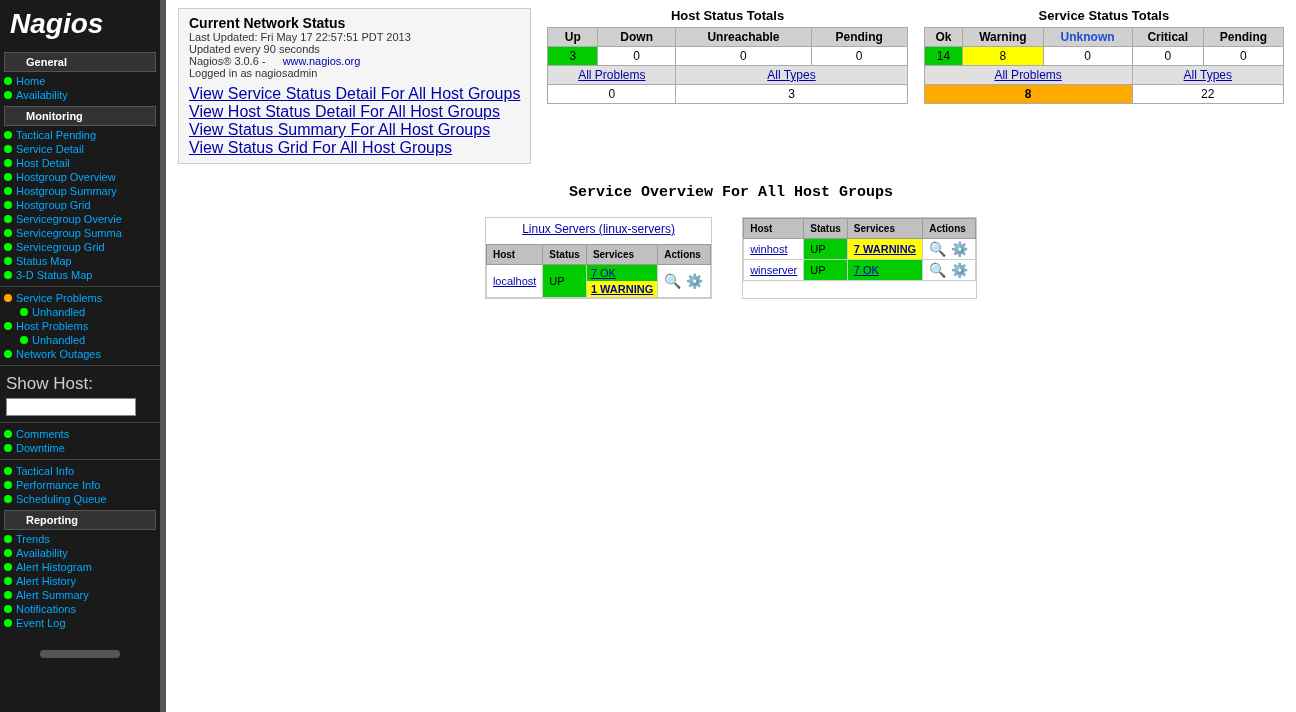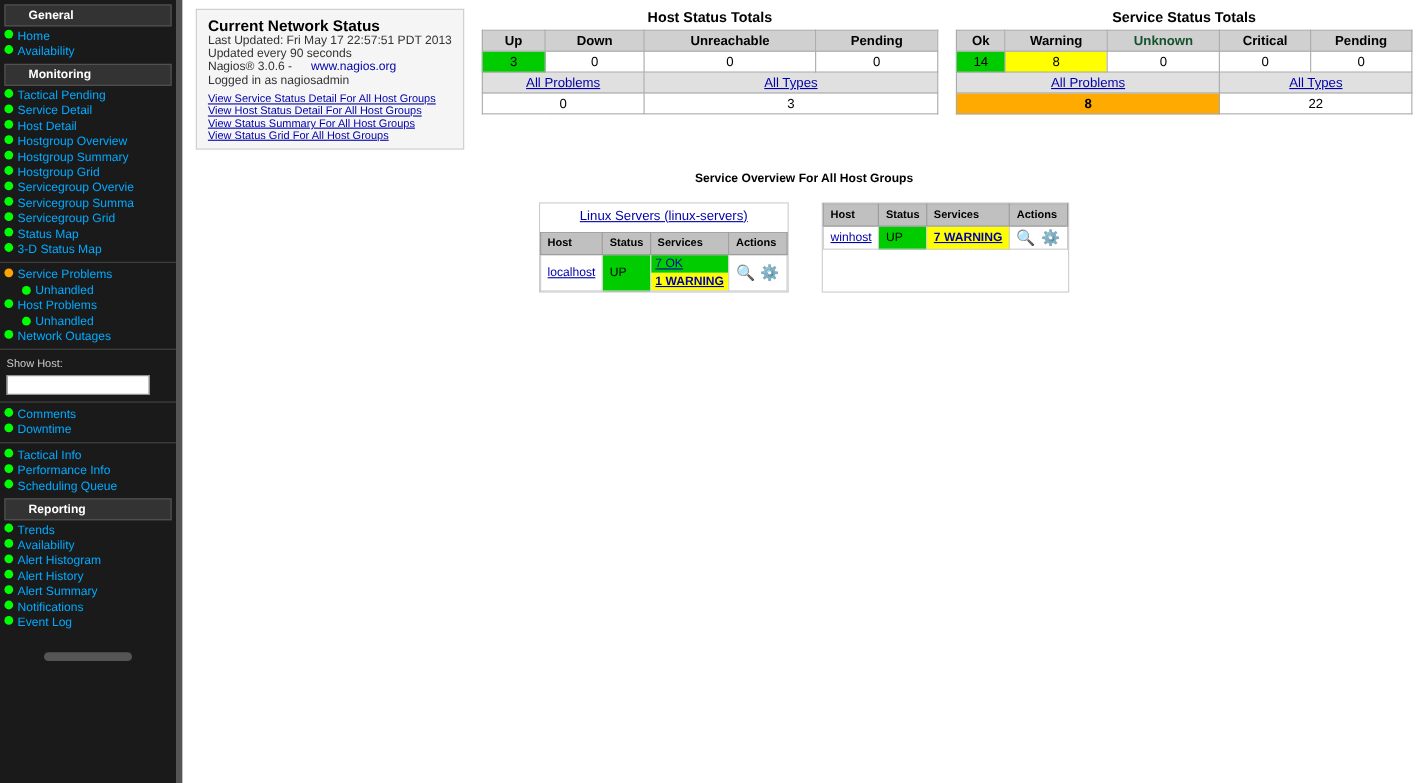--- a/index.html
+++ b/index.html
@@ -28,20 +28,21 @@
       background: #333;
       border: 1px solid #555;
       color: #fff;
       font-size: 11px;
       font-weight: bold;
       padding: 3px 21px;
       margin: 4px 4px 2px 4px;
     }
     .sidebar-item {
       display: flex;
+      align-items: center;
       padding: 1px 4px;
       color: #0af;
       cursor: pointer;
       font-size: 11px;
       text-decoration: none;
     }
     .sidebar-item .dot {
       width: 8px;
       height: 8px;
       border-radius: 50%;
@@ -62,21 +63,21 @@
     }
     .sidebar-sub-item .dot {
       width: 8px;
       height: 8px;
       border-radius: 50%;
       background: #0f0;
       margin-right: 4px;
       flex-shrink: 0;
     }
     .sidebar-divider { height: 1px; background: #444; margin: 4px 0; }
-    .show-host-label { color: #ccc; font-size: 10px; padding: 4px 6px 2px 6px; }
+    .show-host-label { color: #ccc; font-size: 17px; padding: 4px 6px 2px 6px; }
     .show-host-input { margin: 2px 6px; width: 130px; background: #fff; border: 1px solid #888; padding: 2px; font-size: 11px; }
 
     
     #main {
       flex: 1;
       background: #fff;
       overflow-y: auto;
       padding: 0;
     }
     #main-inner {
@@ -88,53 +89,54 @@
       border: 1px solid #ccc;
       background: #f5f5f5;
       padding: 6px 10px;
       display: inline-block;
       margin-bottom: 10px;
     }
     .network-status-box h2 { font-size: 14px; font-weight: bold; color: #000; }
     .network-status-box p { font-size: 11px; color: #333; }
     .network-status-box a { color: #00f; font-size: 11px; }
     .network-links { margin-top: 6px; }
-    .network-links a { display: block; color: #00a; font-size: 10px; text-decoration: underline; cursor: pointer; }
+    .network-links a { display: block; color: #00a; font-size: 16px; text-decoration: underline; cursor: pointer; }
     .status-totals-box {
       flex: 1;
     }
     .status-totals-box h3 { text-align: center; font-size: 13px; margin-bottom: 4px; }
     .status-table { border-collapse: collapse; width: 100%; }
     .status-table th, .status-table td {
       border: 1px solid #aaa;
       text-align: center;
       padding: 2px 6px;
       font-size: 12px;
     }
     .status-table th { background: #d0d0d0; font-weight: bold; }
     .th-up { background: #00cc00; color: #000; }
     .th-down { background: #ff0000; color: #000; }
     .th-unreachable { background: #ff6600; color: #000; }
     .th-pending { background: #aaaaaa; color: #000; }
     .th-ok { background: #00cc00; color: #000; }
     .th-warning { background: #ffff00; color: #000; }
-    .th-unknown { background: #ff9900; color: #14532d; }
+    .th-unknown { background: #ff9900; color: #1d4ed8; }
     .th-critical { background: #ff0000; color: #000; }
     .td-green { background: #00cc00; }
     .td-yellow { background: #ffff00; }
     .all-problems-row td { background: #e0e0e0; }
     .val-orange { background: #ffaa00; color: #000; font-weight: bold; }
     .all-problems-link { color: #00a; text-decoration: underline; cursor: pointer; }
 
     
     .service-overview-title {
       text-align: center;
-      font-size: 11px;
+      font-size: 15px;
       font-weight: bold;
       margin: 10px 0 16px 0;
+      font-family: Liberation Mono, monospace;
     }
     .host-groups-container {
       display: flex;
       gap: 30px;
       justify-content: center;
     }
     .host-group-box {
       border: 1px solid #ccc;
       padding: 0;
     }
@@ -160,20 +162,23 @@
     }
     .td-up { background: #00cc00; color: #000; }
     .td-warning-svc { background: #ffff00; color: #00a; text-decoration: underline; cursor: pointer; font-weight: bold; }
     .td-ok-svc { background: #00cc00; color: #00a; text-decoration: underline; cursor: pointer; }
     .host-link { color: #00a; text-decoration: underline; cursor: pointer; }
   </style>
 </head>
 <body>
 
 <div id="sidebar">
+  <div id="sidebar-logo">
+    <span>Nagios</span>
+  </div>
 
   <div class="sidebar-section-label">General</div>
   <a class="sidebar-item">
     <span class="dot"></span>
     <span>Home</span>
   </a>
   <a class="sidebar-item">
     <span class="dot"></span>
     <span>Availability</span>
   </a>
@@ -450,20 +455,29 @@
             <tbody>
               <tr>
                 <td><a class="host-link">winhost</a></td>
                 <td class="td-up">UP</td>
                 <td class="td-warning-svc">7 WARNING</td>
                 <td style="text-align:center;">
                   <span style="cursor:pointer;font-size:14px;margin-right:2px;">🔍</span>
                   <span style="cursor:pointer;font-size:14px;">⚙️</span>
                 </td>
               </tr>
+              <tr>
+                <td><a class="host-link">winserver</a></td>
+                <td class="td-up">UP</td>
+                <td class="td-ok-svc">7 OK</td>
+                <td style="text-align:center;">
+                  <span style="cursor:pointer;font-size:14px;margin-right:2px;">🔍</span>
+                  <span style="cursor:pointer;font-size:14px;">⚙️</span>
+                </td>
+              </tr>
             </tbody>
           </table>
         </div>
 
       </div>
     </div>
   </div>
 </div>
 
 </body></html>

